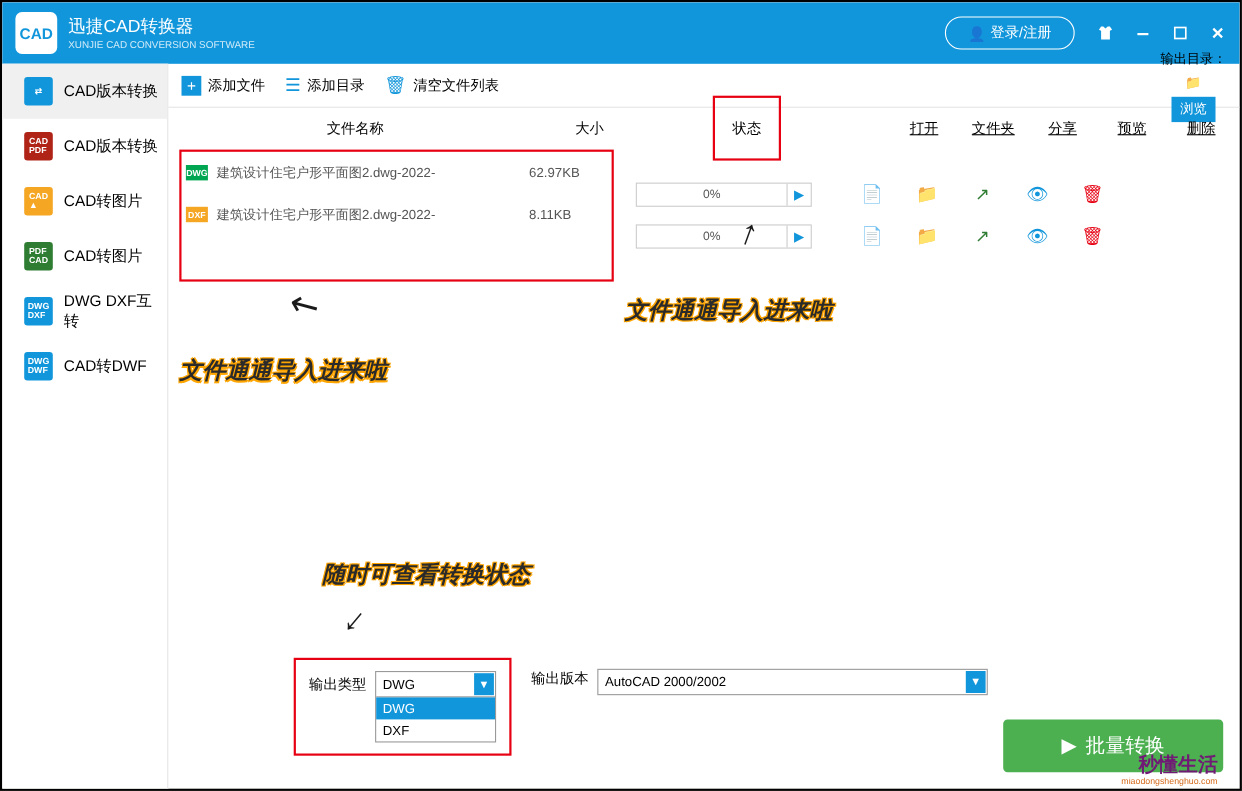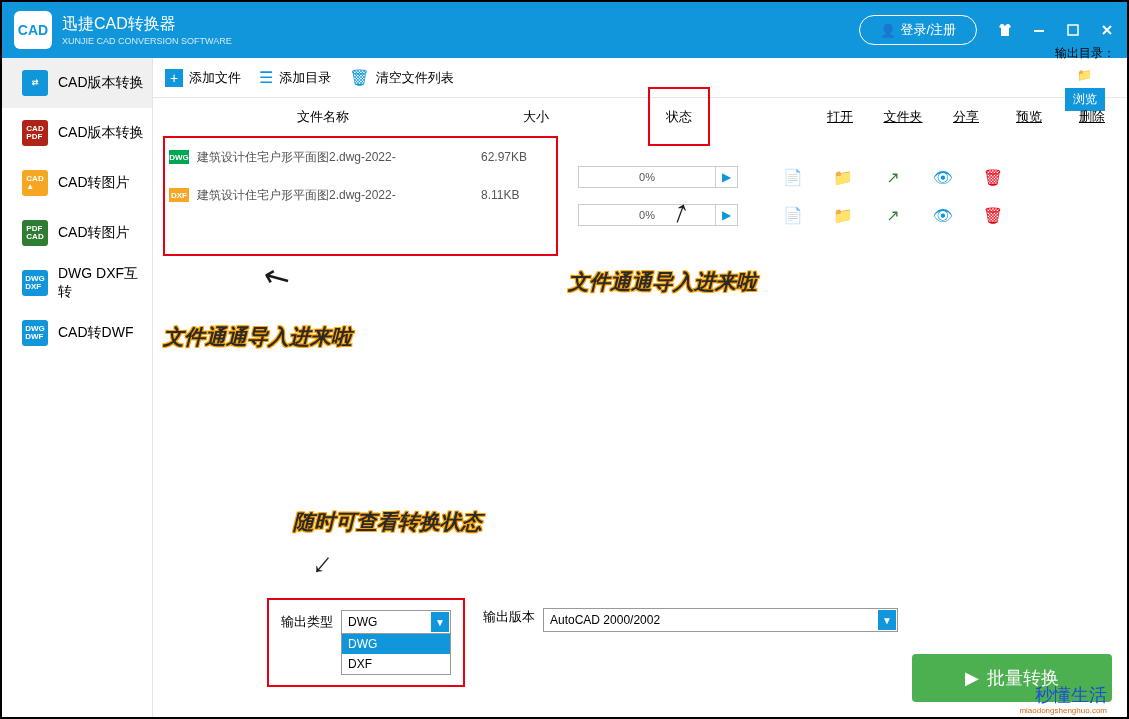--- a/index.html
+++ b/index.html
@@ -61,21 +61,21 @@
     .output-box { border: 2px solid #e60012; padding: 10px 12px; display: flex; align-items: flex-start; gap: 8px; }
     .dropdown { width: 110px; border: 1px solid #999; position: relative; }
     .dropdown-selected { height: 22px; display: flex; align-items: center; padding: 0 6px; font-size: 12px; justify-content: space-between; }
     .dropdown-arrow { background: #1296db; color: #fff; width: 18px; height: 20px; display: flex; align-items: center; justify-content: center; font-size: 10px; margin-right: -5px; }
     .dropdown-options { border-top: 1px solid #999; }
     .dropdown-opt { height: 20px; padding: 0 6px; font-size: 12px; display: flex; align-items: center; }
     .dropdown-opt.sel { background: #1296db; color: #fff; }
     .version-select { width: 355px; height: 24px; border: 1px solid #999; display: flex; align-items: center; padding: 0 6px; font-size: 12px; justify-content: space-between; }
     
     .batch-btn { position: absolute; bottom: 15px; right: 15px; width: 200px; height: 48px; background: #4caf50; color: #fff; display: flex; align-items: center; justify-content: center; font-size: 18px; border-radius: 4px; gap: 8px; cursor: pointer; }
-    .watermark { position: absolute; bottom: 10px; right: 20px; font-size: 18px; color: #1d4ed8; font-weight: normal; z-index: 10; }
+    .watermark { position: absolute; bottom: 10px; right: 20px; font-size: 18px; color: #701a75; font-weight: bold; z-index: 10; }
     .watermark-sub { position: absolute; bottom: 2px; right: 20px; font-size: 8px; color: #d4691a; z-index: 10; }
   </style>
 </head>
 <body>
 
 <div class="header">
   <div class="header-logo">
       <span>CAD</span>
     </div>
   <div>

